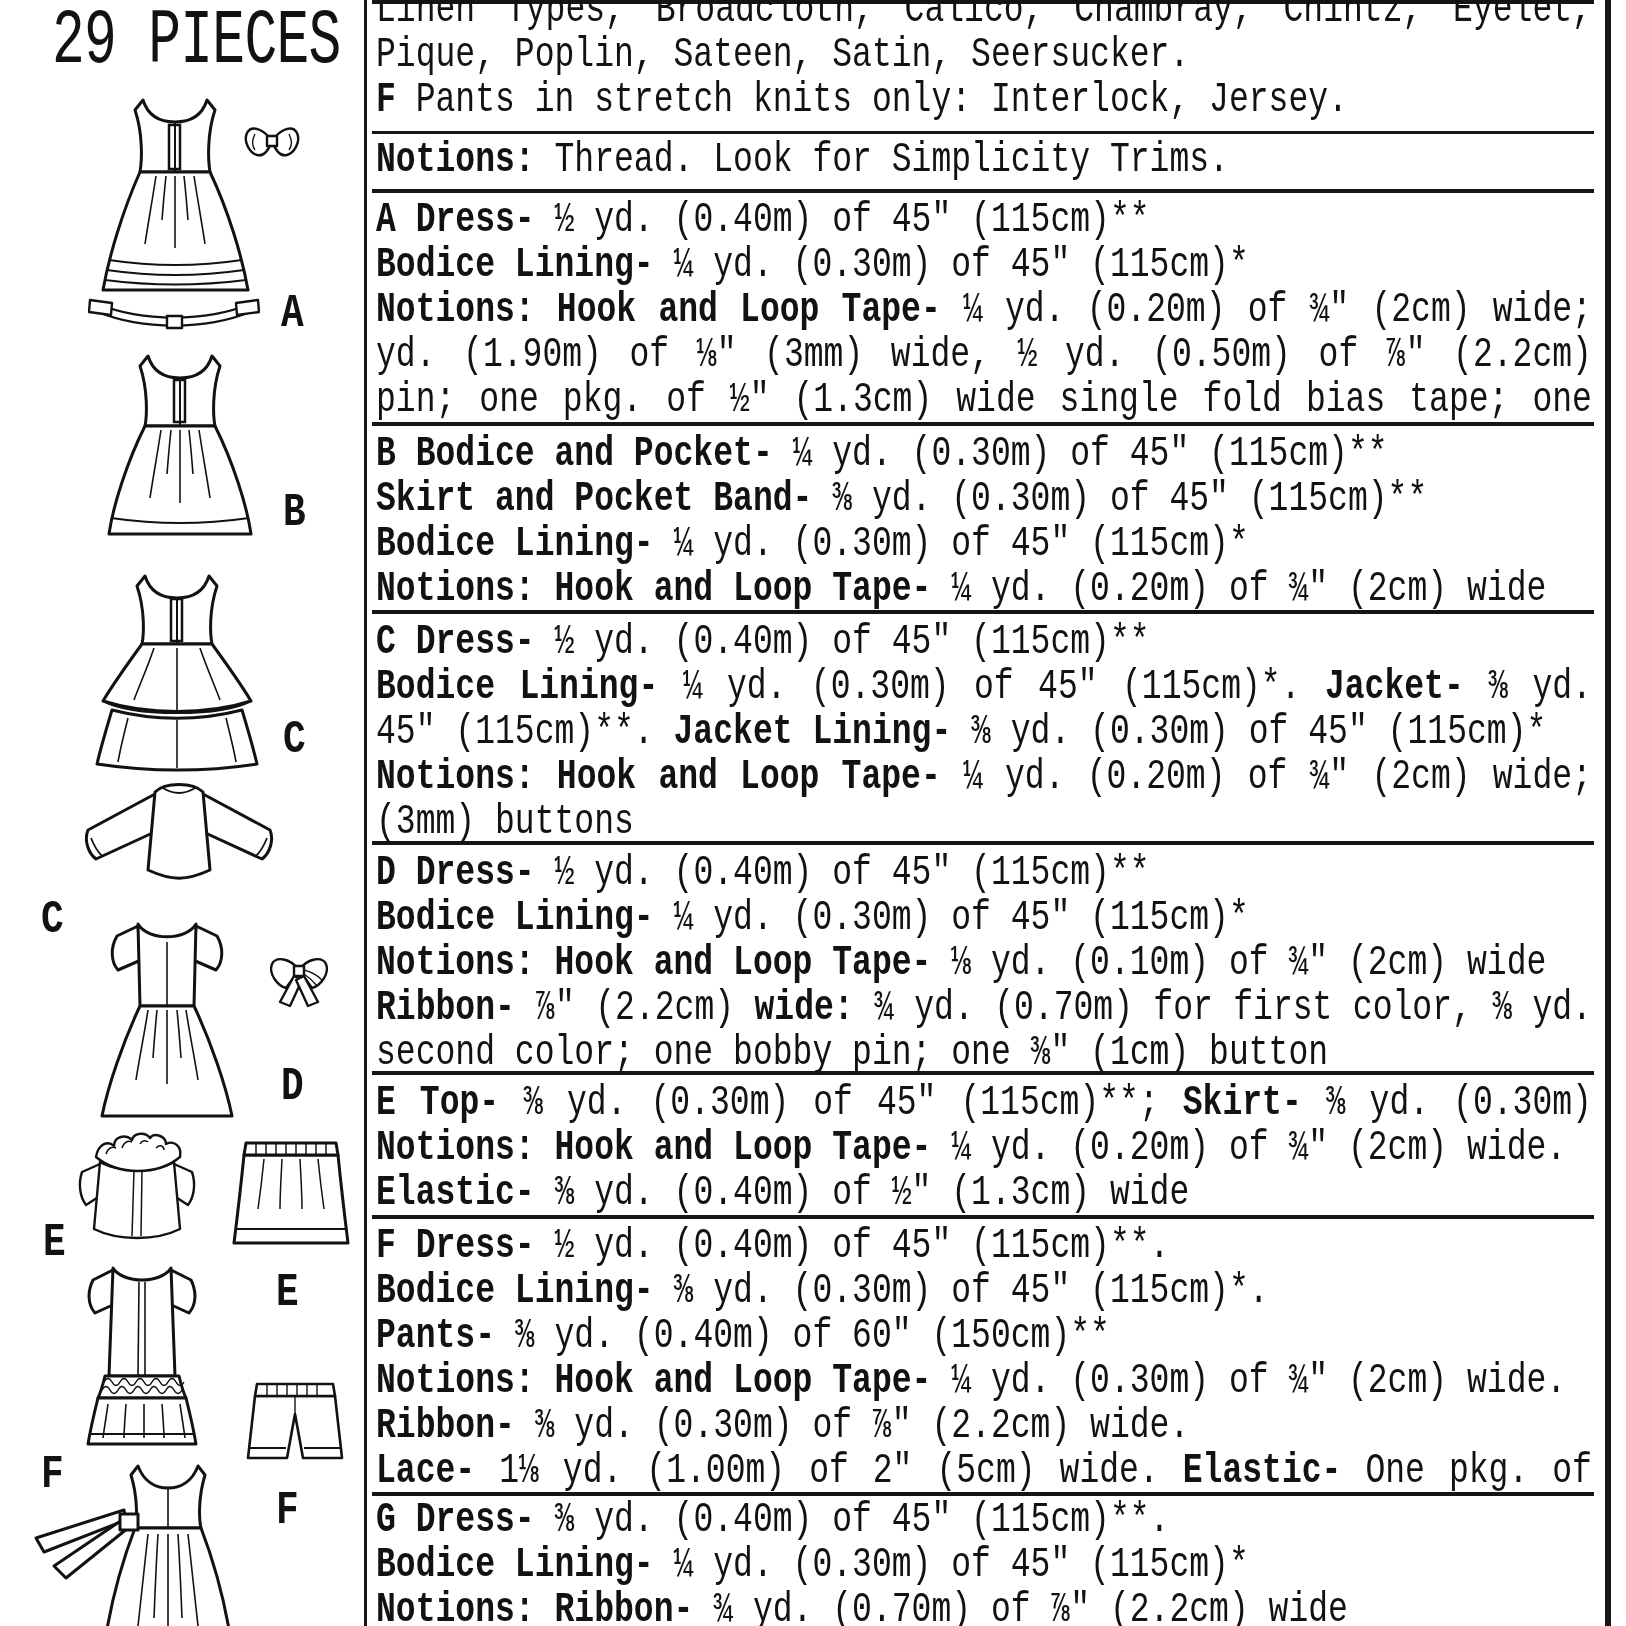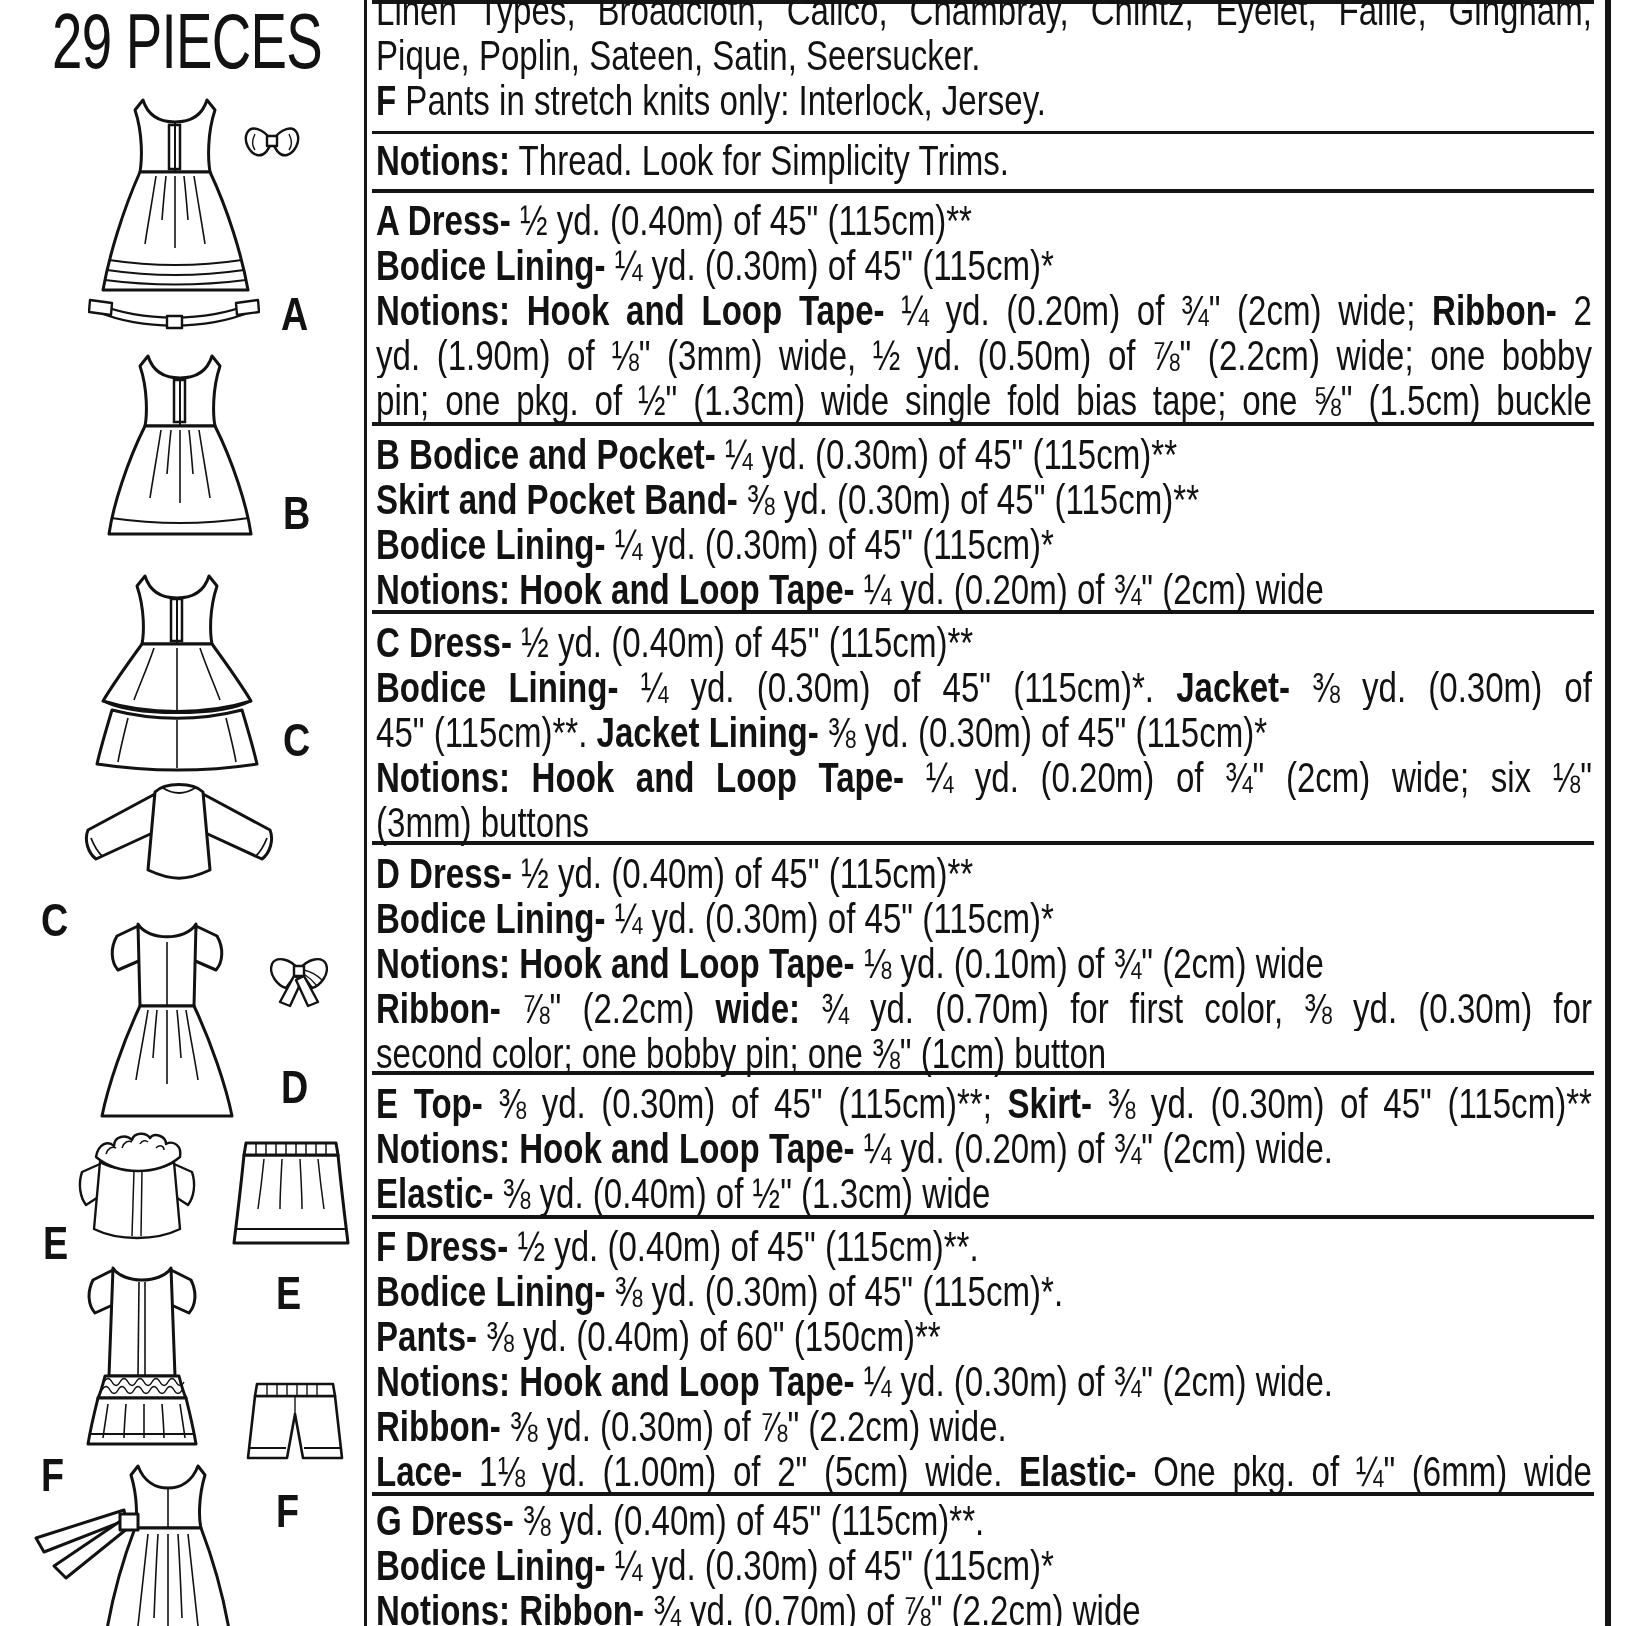--- a/index.html
+++ b/index.html
@@ -1,18 +1,18 @@
 <!DOCTYPE html>
 <html><head>
 <meta charset="utf-8">
 <style>
   html,body{margin:0;padding:0;background:#fff;}
   #page{
     position:relative;width:1626px;height:1626px;background:#fff;overflow:hidden;
-    font-family:Liberation Sans, sans-serif;color:#121212;
+    font-family:Liberation Mono, monospace;color:#121212;
   }
   
   .vrule{position:absolute;top:0;height:1626px;background:#151515;}
   
   .hr{position:absolute;left:372px;width:1222px;height:4px;background:#151515;}
   .hr.thin{height:3px;}
   
   .sec{
     position:absolute;left:376px;width:1545px;
     transform:scaleX(0.787);transform-origin:0 0;

